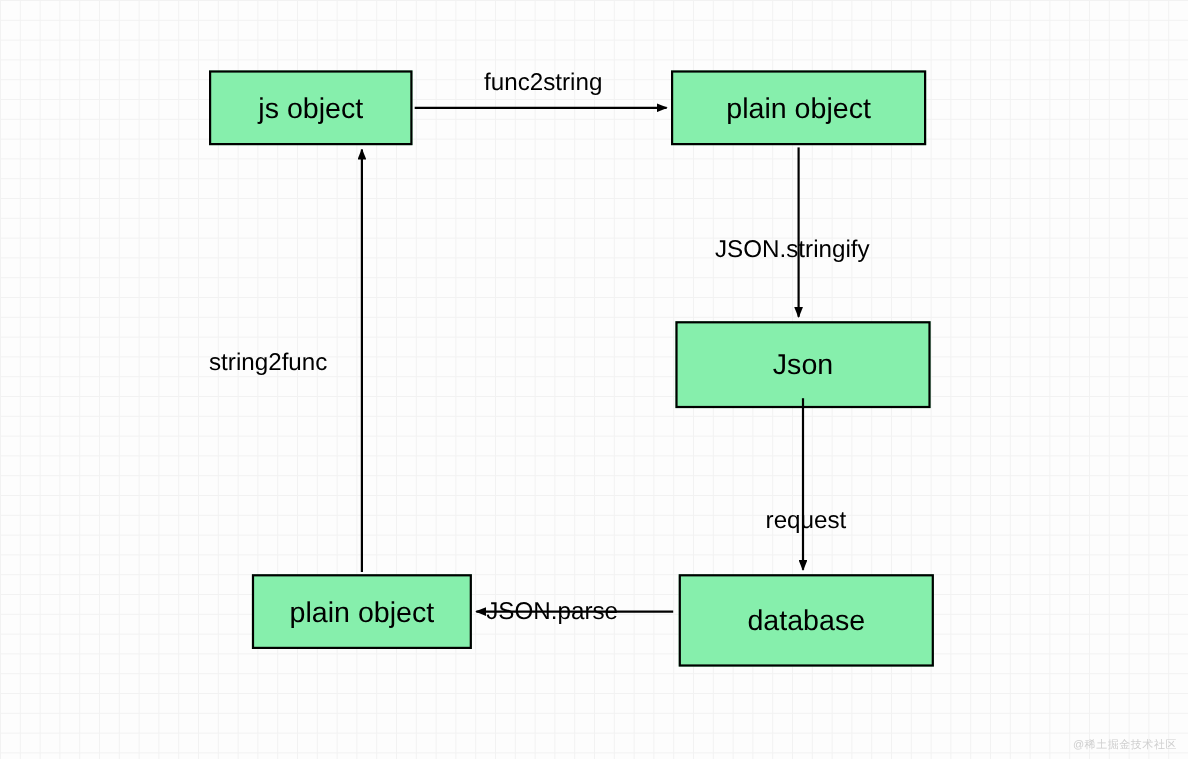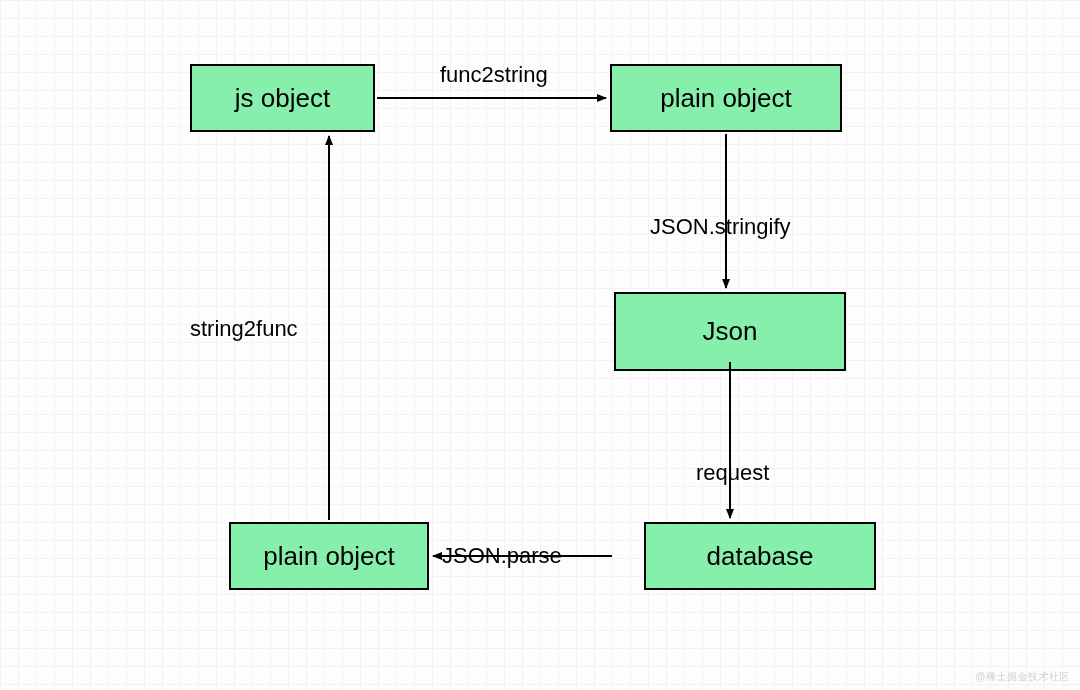--- a/index.html
+++ b/index.html
@@ -59,21 +59,21 @@
 </div>
 
 <div class="node" style="left:610px; top:64px; width:232px; height:68px;">
   <span>plain object</span>
 </div>
 
 <div class="node" style="left:614px; top:292px; width:232px; height:79px;">
   <span>Json</span>
 </div>
 
-<div class="node" style="left:644px; top:522px; width:232px; height:68px;">
+<div class="node" style="left:617px; top:522px; width:232px; height:84px;">
   <span>database</span>
 </div>
 
 <div class="node" style="left:229px; top:522px; width:200px; height:68px;">
   <span>plain object</span>
 </div>
 
 <div class="edge-label" style="left:440px; top:62px;">func2string</div>
 <div class="edge-label" style="left:650px; top:214px;">JSON.stringify</div>
 <div class="edge-label" style="left:696px; top:424px;margin-top:36px;">request</div>

